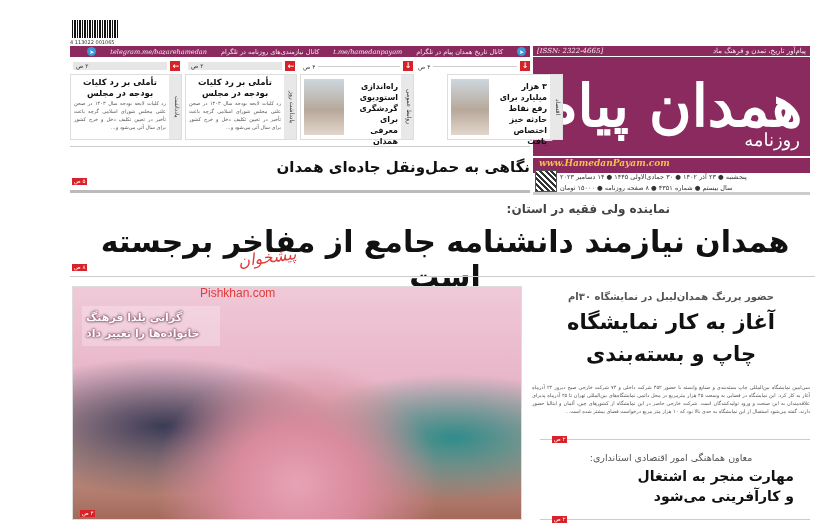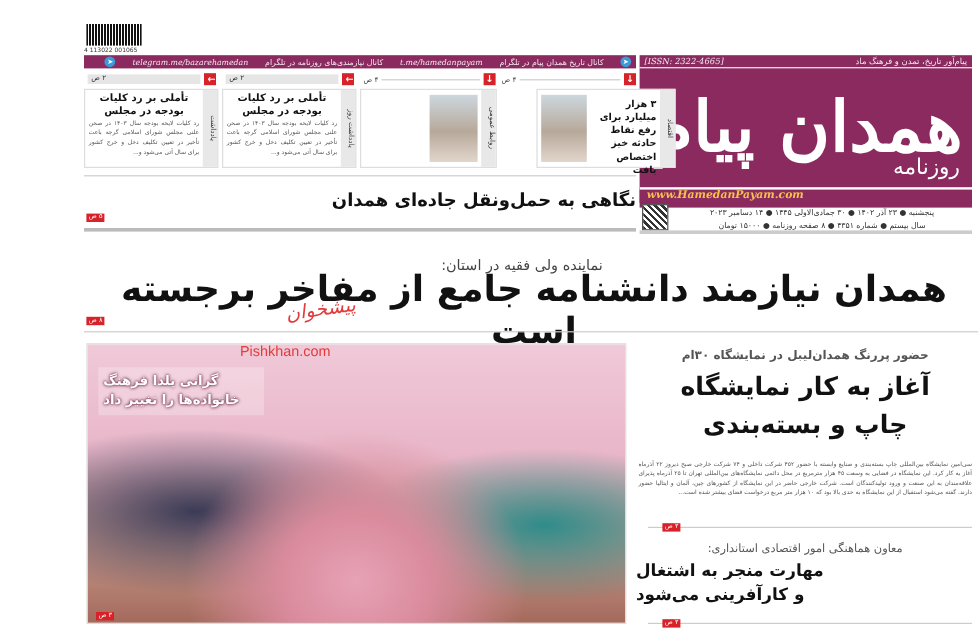--- a/index.html
+++ b/index.html
@@ -5,55 +5,55 @@
   html,body{margin:0;padding:0;background:#fff;}
   body{width:816px;height:528px;position:relative;overflow:hidden;font-family:"DejaVu Sans",sans-serif;direction:rtl;color:#111;}
   .abs{position:absolute;}
   .mast{left:533px;top:57px;width:277px;height:116px;background:#8b2a5f;}
   .mast-top{left:533px;top:46px;width:277px;height:11px;background:#8b2a5f;color:#f4e7ee;font-size:7px;display:flex;justify-content:space-between;align-items:center;padding:0 4px;box-sizing:border-box;border-bottom:1px solid #fff;}
   .mast-top .issn{font-family:"DejaVu Serif",serif;font-style:italic;direction:ltr;}
   .logo{left:538px;top:56px;width:268px;height:100px;display:flex;align-items:center;justify-content:center;}
   .logo-main{font-family:"DejaVu Serif",serif;font-size:58px;color:#fff;font-weight:bold;line-height:1;}
   .logo-sub{position:absolute;right:6px;bottom:6px;color:#fff;font-size:18px;font-family:"DejaVu Serif",serif;}
   .web{left:533px;top:156px;width:277px;height:13px;background:#8b2a5f;border-top:2px solid #fff;color:#f5c24a;font-family:"DejaVu Serif",serif;font-style:italic;font-weight:bold;font-size:9px;direction:ltr;text-align:left;padding-left:6px;box-sizing:border-box;line-height:11px;}
-  .dateline{left:560px;top:172px;width:250px;font-size:6.5px;color:#333;line-height:11px;text-align:center;}
+  .dateline{left:560px;top:172px;width:250px;font-size:6.5px;color:#333;line-height:11px;text-align:left;}
   .qr{left:535px;top:170px;width:20px;height:20px;background:repeating-linear-gradient(45deg,#333 0 2px,#fff 2px 4px);border:1px solid #555;}
   .under-mast{left:533px;top:192px;width:277px;height:3px;background:#ccc;}
   .barcode{left:72px;top:20px;width:46px;height:18px;background:repeating-linear-gradient(90deg,#111 0 1px,#fff 1px 2px,#111 2px 4px,#fff 4px 5px);}
   .barcode-num{left:70px;top:39px;font-size:5px;color:#333;direction:ltr;}
   .tele{left:70px;top:46px;width:460px;height:11px;background:#8b2a5f;color:#f4e7ee;font-size:6.5px;display:flex;align-items:center;padding:0 4px;box-sizing:border-box;gap:14px;}
   .tele .tg{width:9px;height:9px;border-radius:50%;background:#3a9ad9;color:#fff;font-size:6px;display:flex;align-items:center;justify-content:center;}
   .tele .url{font-family:"DejaVu Serif",serif;font-style:italic;direction:ltr;}
   .tagrow{height:10px;font-size:6px;color:#444;display:flex;align-items:center;}
   .arrow-red{width:10px;height:10px;background:#d8222a;color:#fff;font-size:8px;line-height:10px;text-align:center;font-weight:bold;}
   .pgtag{background:#e6e6e6;flex:1;height:8px;margin:0 3px;text-align:left;padding-left:3px;line-height:8px;font-size:6px;color:#333;}
   .card{border:1px solid #ddd;background:#fff;}
   .side-label{background:#e8e8e8;width:12px;writing-mode:vertical-rl;font-size:6px;color:#333;text-align:center;}
   .card-title{font-size:8.5px;font-weight:bold;text-align:center;line-height:11px;}
   .card-body{font-size:5px;color:#555;line-height:8px;text-align:justify;}
   .photo{background:linear-gradient(180deg,#cdd7de,#b7a89a 55%,#e2d6cc);}
   .sec-head{left:70px;top:152px;width:460px;height:30px;font-size:15px;font-weight:bold;text-align:right;line-height:30px;}
   .sec-rule{left:70px;top:190px;width:460px;height:3px;background:#bbb;}
   .badge{background:#d8222a;color:#fff;font-size:5.5px;padding:0 2px;height:7px;line-height:7px;}
-  .kicker{left:200px;top:202px;width:470px;text-align:center;font-size:12px;color:#444;font-weight:normal;margin-top:12px;}
+  .kicker{left:200px;top:202px;width:470px;font-size:12px;color:#444;font-weight:bold;}
   .headline{left:85px;top:224px;width:720px;text-align:center;font-size:30px;font-weight:900;letter-spacing:-1px;}
   .watermark{left:238px;top:248px;color:#e23b3b;font-family:"DejaVu Serif",serif;font-style:italic;font-size:16px;transform:rotate(-8deg);}
   .wm-url{left:200px;top:286px;color:#e23b3b;font-size:12px;font-family:"Liberation Sans",sans-serif;direction:ltr;}
   .main-photo{left:72px;top:286px;width:448px;height:232px;border:1px solid #ddd;background:
     radial-gradient(ellipse at 50% 85%,#e7a2b6 0%,#d98b9c 20%,transparent 45%),
     radial-gradient(ellipse at 20% 60%,#3b3b56 0%,transparent 35%),
     radial-gradient(ellipse at 85% 65%,#2f8c8a 0%,transparent 30%),
     linear-gradient(180deg,#f0c9d8 0%,#e8b6c8 40%,#c79b8e 70%,#a46a5c 100%);}
   .photo-cap{left:82px;top:306px;width:130px;padding:4px;background:rgba(255,255,255,0.25);color:#fff;font-size:11px;font-weight:bold;text-align:left;line-height:16px;text-shadow:0 0 3px #6b2a45,0 0 2px #6b2a45;}
   .rkicker{left:530px;top:291px;width:282px;text-align:center;font-size:10px;color:#555;font-weight:bold;}
   .rhead{left:530px;top:306px;width:282px;text-align:center;font-size:21px;font-weight:900;line-height:32px;}
   .rbody{left:532px;top:383px;width:278px;font-size:5px;color:#555;line-height:8px;text-align:justify;}
   .rrule{left:540px;top:439px;width:270px;height:1px;background:#ccc;}
   .rkicker2{left:530px;top:452px;width:282px;text-align:center;font-size:9.5px;color:#555;}
-  .rhead2{left:530px;top:466px;width:282px;text-align:left;font-size:14px;font-weight:bold;line-height:20px;}
+  .rhead2{left:512px;top:466px;width:282px;text-align:right;font-size:14px;font-weight:bold;line-height:20px;}
   .rrule2{left:540px;top:519px;width:270px;height:1px;background:#ccc;}
 </style>
 </head>
 <body>
 
 <div class="abs barcode"></div>
 <div class="abs barcode-num">4 113022 001065</div>
 
 <div class="abs mast-top">
   <span>پیام‌آور تاریخ، تمدن و فرهنگ ماد</span>
@@ -92,20 +92,21 @@
   <div class="photo" style="width:38px;height:56px;margin:4px 3px;"></div>
 </div>
 
 <div class="abs tagrow" style="left:303px;top:61px;width:110px;">
   <span class="arrow-red">↓</span>
   <span class="pgtag" style="background:none;border-bottom:1px solid #ccc;height:1px;"></span>
   <span>۴ ص</span>
 </div>
 <div class="abs card" style="left:300px;top:74px;width:112px;height:64px;display:flex;">
   <div class="side-label">روابط عمومی</div>
+  <div class="card-title" style="flex:1;font-size:8px;text-align:right;padding:6px 3px;">راه‌اندازی استودیوی گردشگری برای معرفی همدان</div>
   <div class="photo" style="width:40px;height:56px;margin:4px 3px;"></div>
 </div>
 
 <div class="abs tagrow" style="left:185px;top:61px;width:110px;">
   <span class="arrow-red" style="transform:rotate(90deg)">↓</span>
   <span class="pgtag">۲ ص</span>
 </div>
 <div class="abs card" style="left:185px;top:74px;width:110px;height:64px;display:flex;">
   <div class="side-label">یادداشت روز</div>
   <div style="flex:1;padding:2px 3px;">

